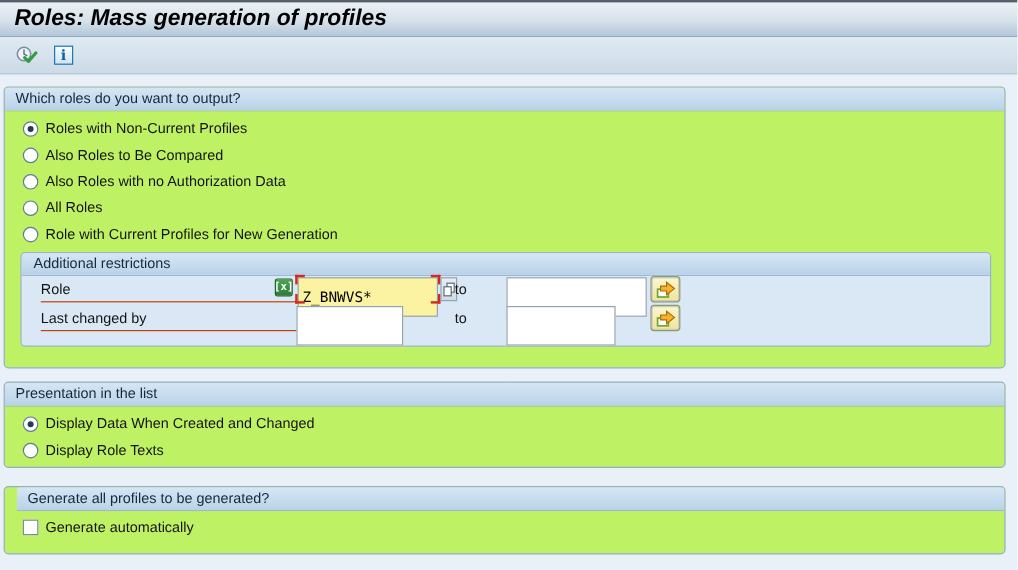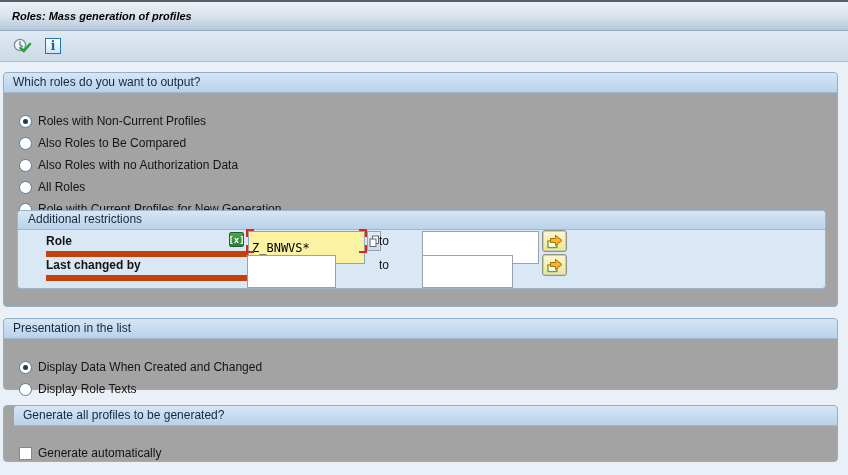--- a/index.html
+++ b/index.html
@@ -4,59 +4,59 @@
 <style>
   html,body{margin:0;padding:0;}
   .app{position:relative;width:848px;height:475px;background:#e9f0f7;
        font-family:"Liberation Sans",sans-serif;font-size:12px;color:#141414;overflow:hidden;}
 
   
   .titlebar{position:absolute;top:0;left:0;right:0;height:31px;box-sizing:border-box;
     background:linear-gradient(#ecf1f6 0%,#d6e1ea 55%,#b3c7d9 100%);
     border-top:2px solid #55606a;border-bottom:1px solid #93a9bb;
     display:flex;align-items:center;padding-left:12px;}
-  .titlebar .title{font-weight:bold;font-style:italic;font-size:11px;color:#000;text-align:right;}
+  .titlebar .title{font-weight:bold;font-style:italic;font-size:19px;color:#000;text-align:right;}
 
   
   .toolbar{position:absolute;top:31px;left:0;right:0;height:31px;box-sizing:border-box;
     background:linear-gradient(#e0eaf2 0%,#ccdae7 100%);
     border-bottom:1px solid #aec2d2;
     display:flex;align-items:center;padding-left:10px;gap:9px;}
   .tb-btn{background:transparent;border:1px solid transparent;padding:1px;margin:0;
     display:flex;align-items:center;justify-content:center;cursor:pointer;}
   .info-box{width:16px;height:16px;box-sizing:border-box;border:1px solid #1b79ae;
     background:linear-gradient(#f8fcfe,#cfe5f2);color:#0f62a0;
     font-family:"DejaVu Serif",serif;font-weight:bold;font-size:12px;line-height:14px;
     display:flex;align-items:center;justify-content:center;}
 
   
   .groupbox{position:absolute;left:3px;width:835px;box-sizing:border-box;
-    background:#a3a3a3;border:1px solid #92afc7;border-radius:4px;}
+    background:#bef264;border:1px solid #92afc7;border-radius:4px;}
   .gb-header{height:19px;line-height:18px;padding-left:9px;
     background:linear-gradient(#d6e6f4 0%,#b9d2e9 100%);
     border-bottom:1px solid #9db8cf;border-radius:3px 3px 0 0;color:#16283c;}
   #box-output{top:72px;height:235px;}
   #box-presentation{top:318px;height:72px;}
   #box-generate{top:405px;height:57px;padding-left:10px;}
 
   
-  .opt-row{position:absolute;left:15px;display:flex;align-items:center;gap:6px;height:16px;margin-top:14px;}
+  .opt-row{position:absolute;left:15px;display:flex;align-items:center;gap:6px;height:16px;}
   .radio{width:13px;height:13px;box-sizing:border-box;border:1px solid #5f7c96;border-radius:50%;
     background:#fff;position:relative;flex:0 0 auto;}
   .radio[data-checked="true"]::after{content:"";position:absolute;left:3px;top:3px;
     width:5px;height:5px;border-radius:50%;background:#223a52;}
   .checkbox{width:13px;height:13px;box-sizing:border-box;border:1px solid #7a8d9c;
     background:#fff;flex:0 0 auto;}
 
   
   #box-restrictions{position:absolute;left:13px;top:137px;width:809px;height:79px;box-sizing:border-box;
     background:#d9e8f4;border:1px solid #9ab4cb;border-radius:4px;}
   #box-restrictions .gb-header{height:18px;line-height:17px;padding-left:10px;}
-  .fld-label{position:absolute;left:28px;width:215px;height:20px;line-height:20px;
-    border-bottom:6px solid #c2410c;font-weight:bold;}
+  .fld-label{position:absolute;left:16px;width:215px;height:20px;line-height:20px;
+    border-bottom:1px solid #c2410c;}
   .sap-input{position:absolute;height:33px;box-sizing:border-box;border:1px solid #94a3b0;
     background:#fff;font-family:"DejaVu Sans Mono",monospace;font-size:12px;padding:0 3px;}
   .to-label{position:absolute;left:361px;height:20px;line-height:20px;}
 
   .focus-wrap{position:absolute;left:228px;top:18px;width:121px;height:24px;}
   .focus-wrap .sap-input{left:2px;top:2px;width:117px;background:#fbf3a1;}
   .fc{position:absolute;width:6px;height:6px;border:0 solid #d22a1e;}
   .fc-tl{left:0;top:0;border-left-width:2px;border-top-width:2px;}
   .fc-tr{right:0;top:0;border-right-width:2px;border-top-width:2px;}
   .fc-bl{left:0;bottom:0;border-left-width:2px;border-bottom-width:2px;}

